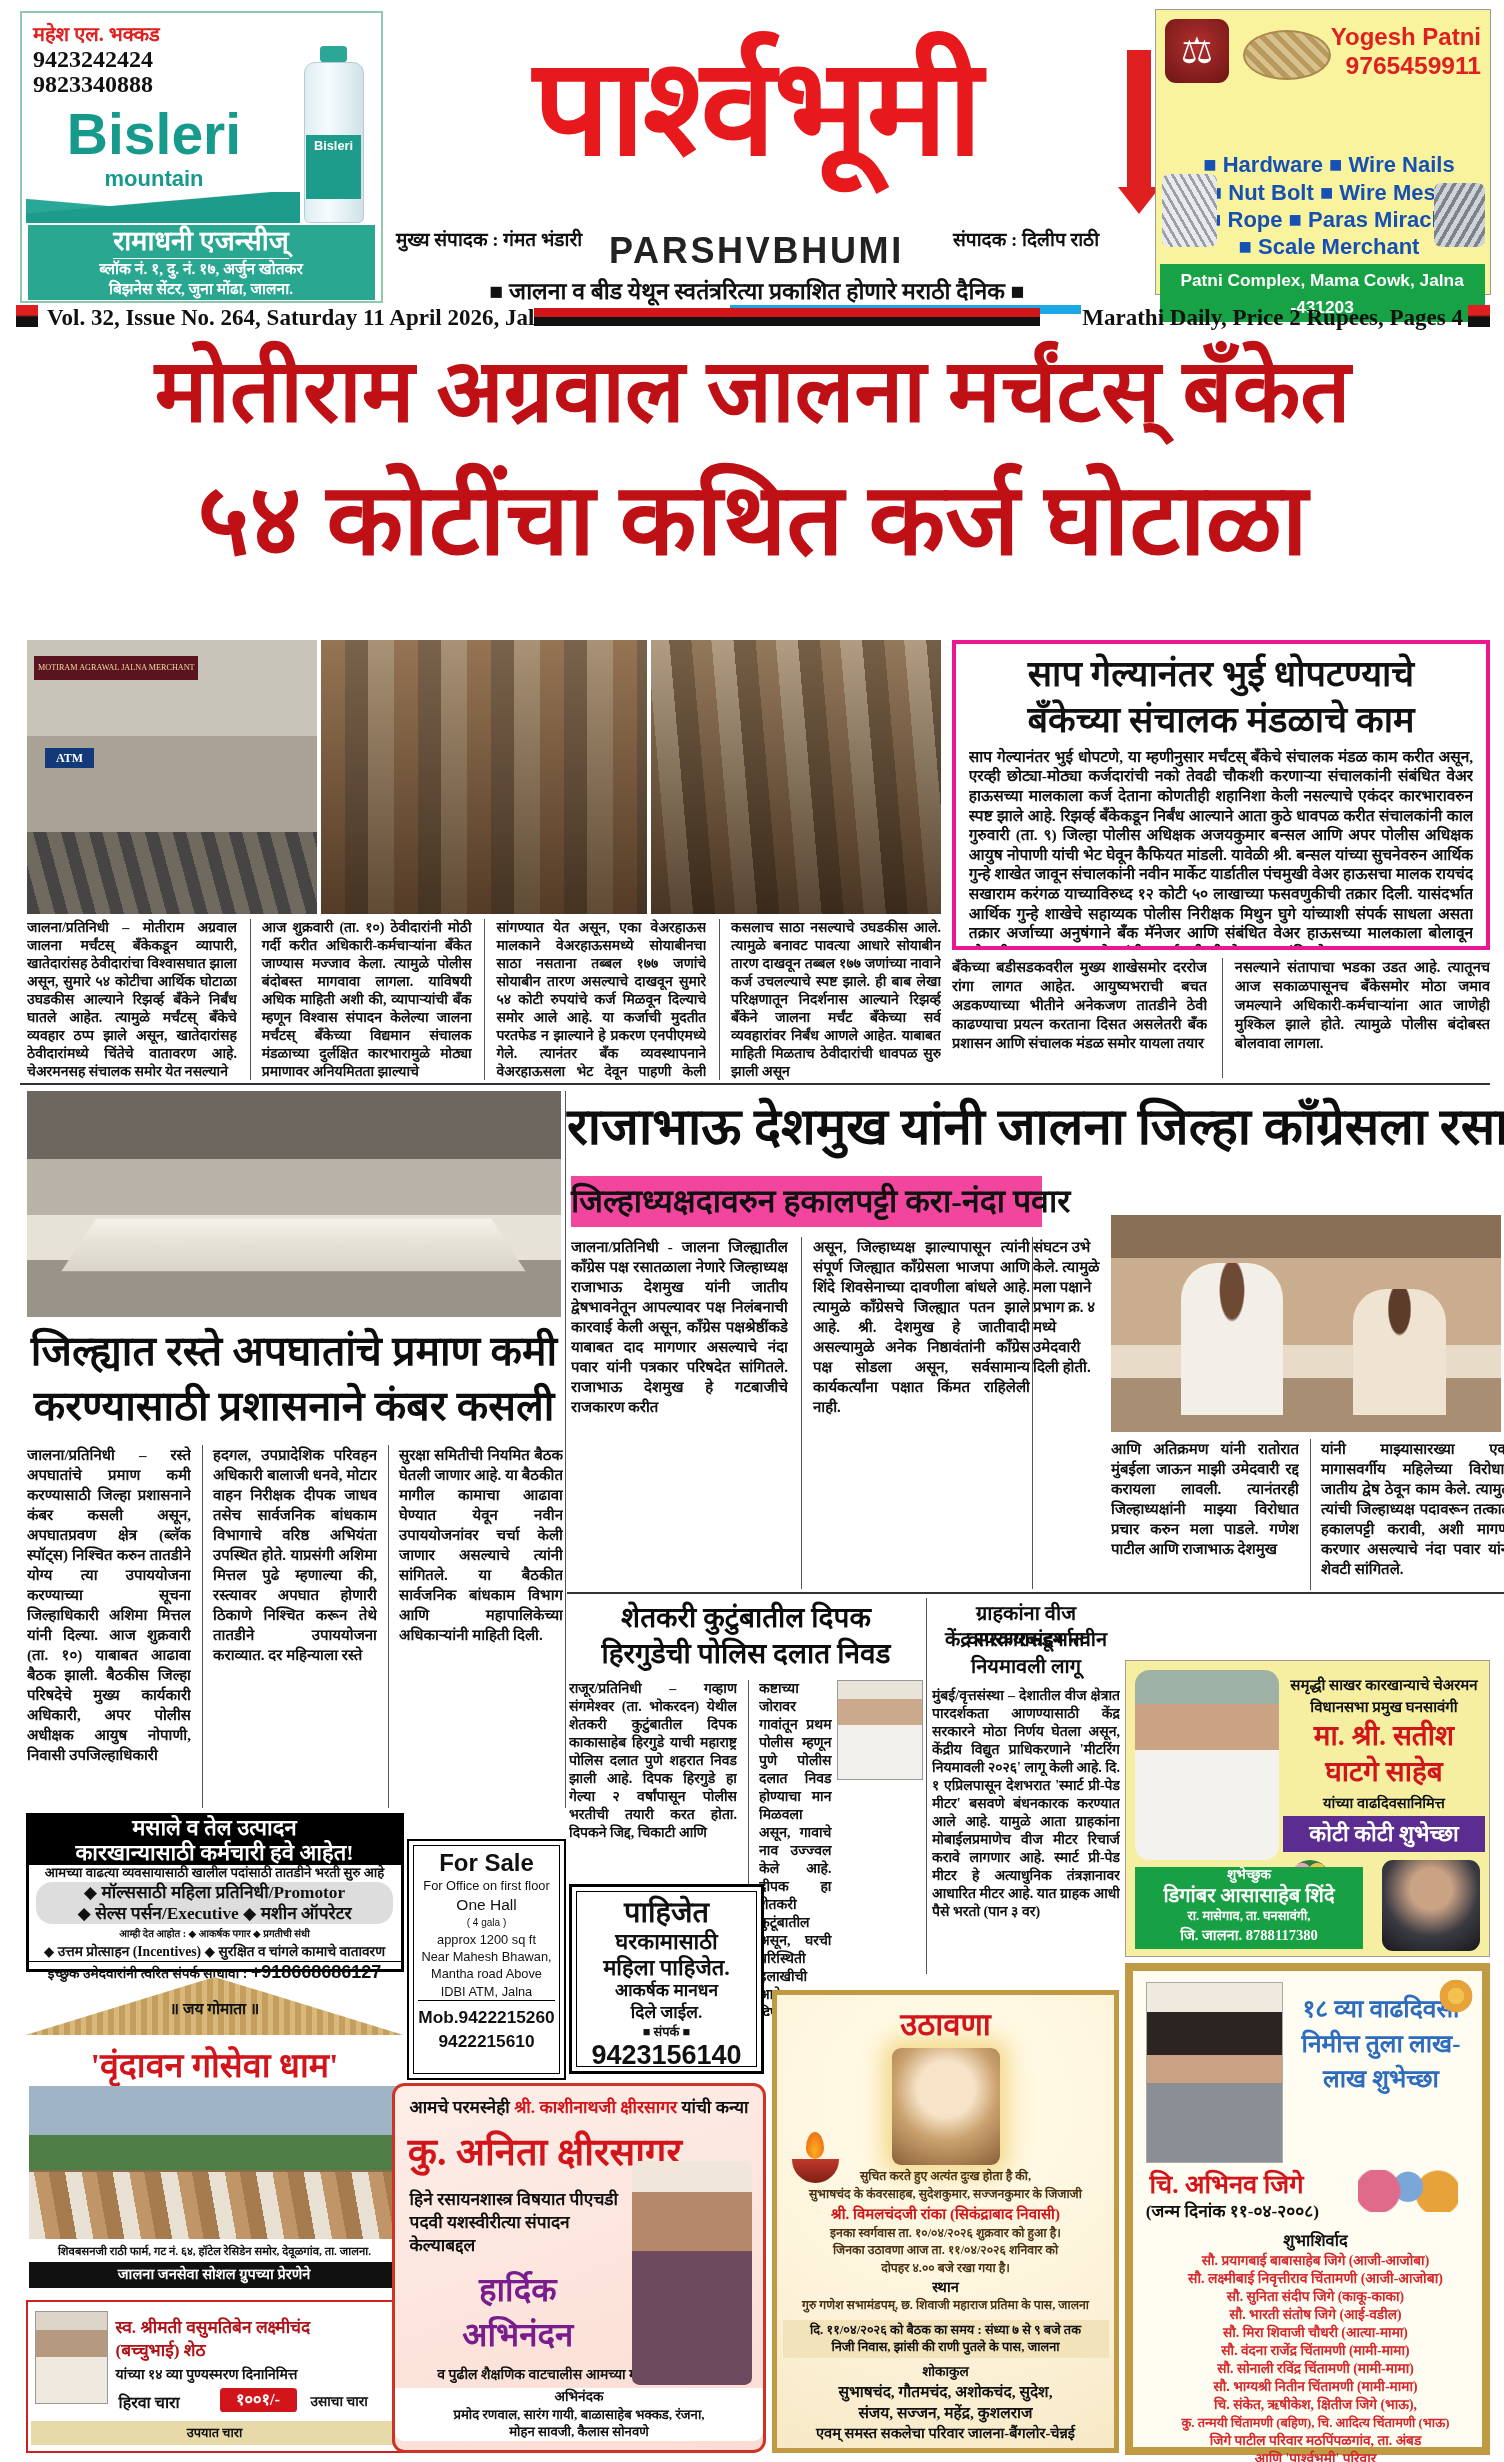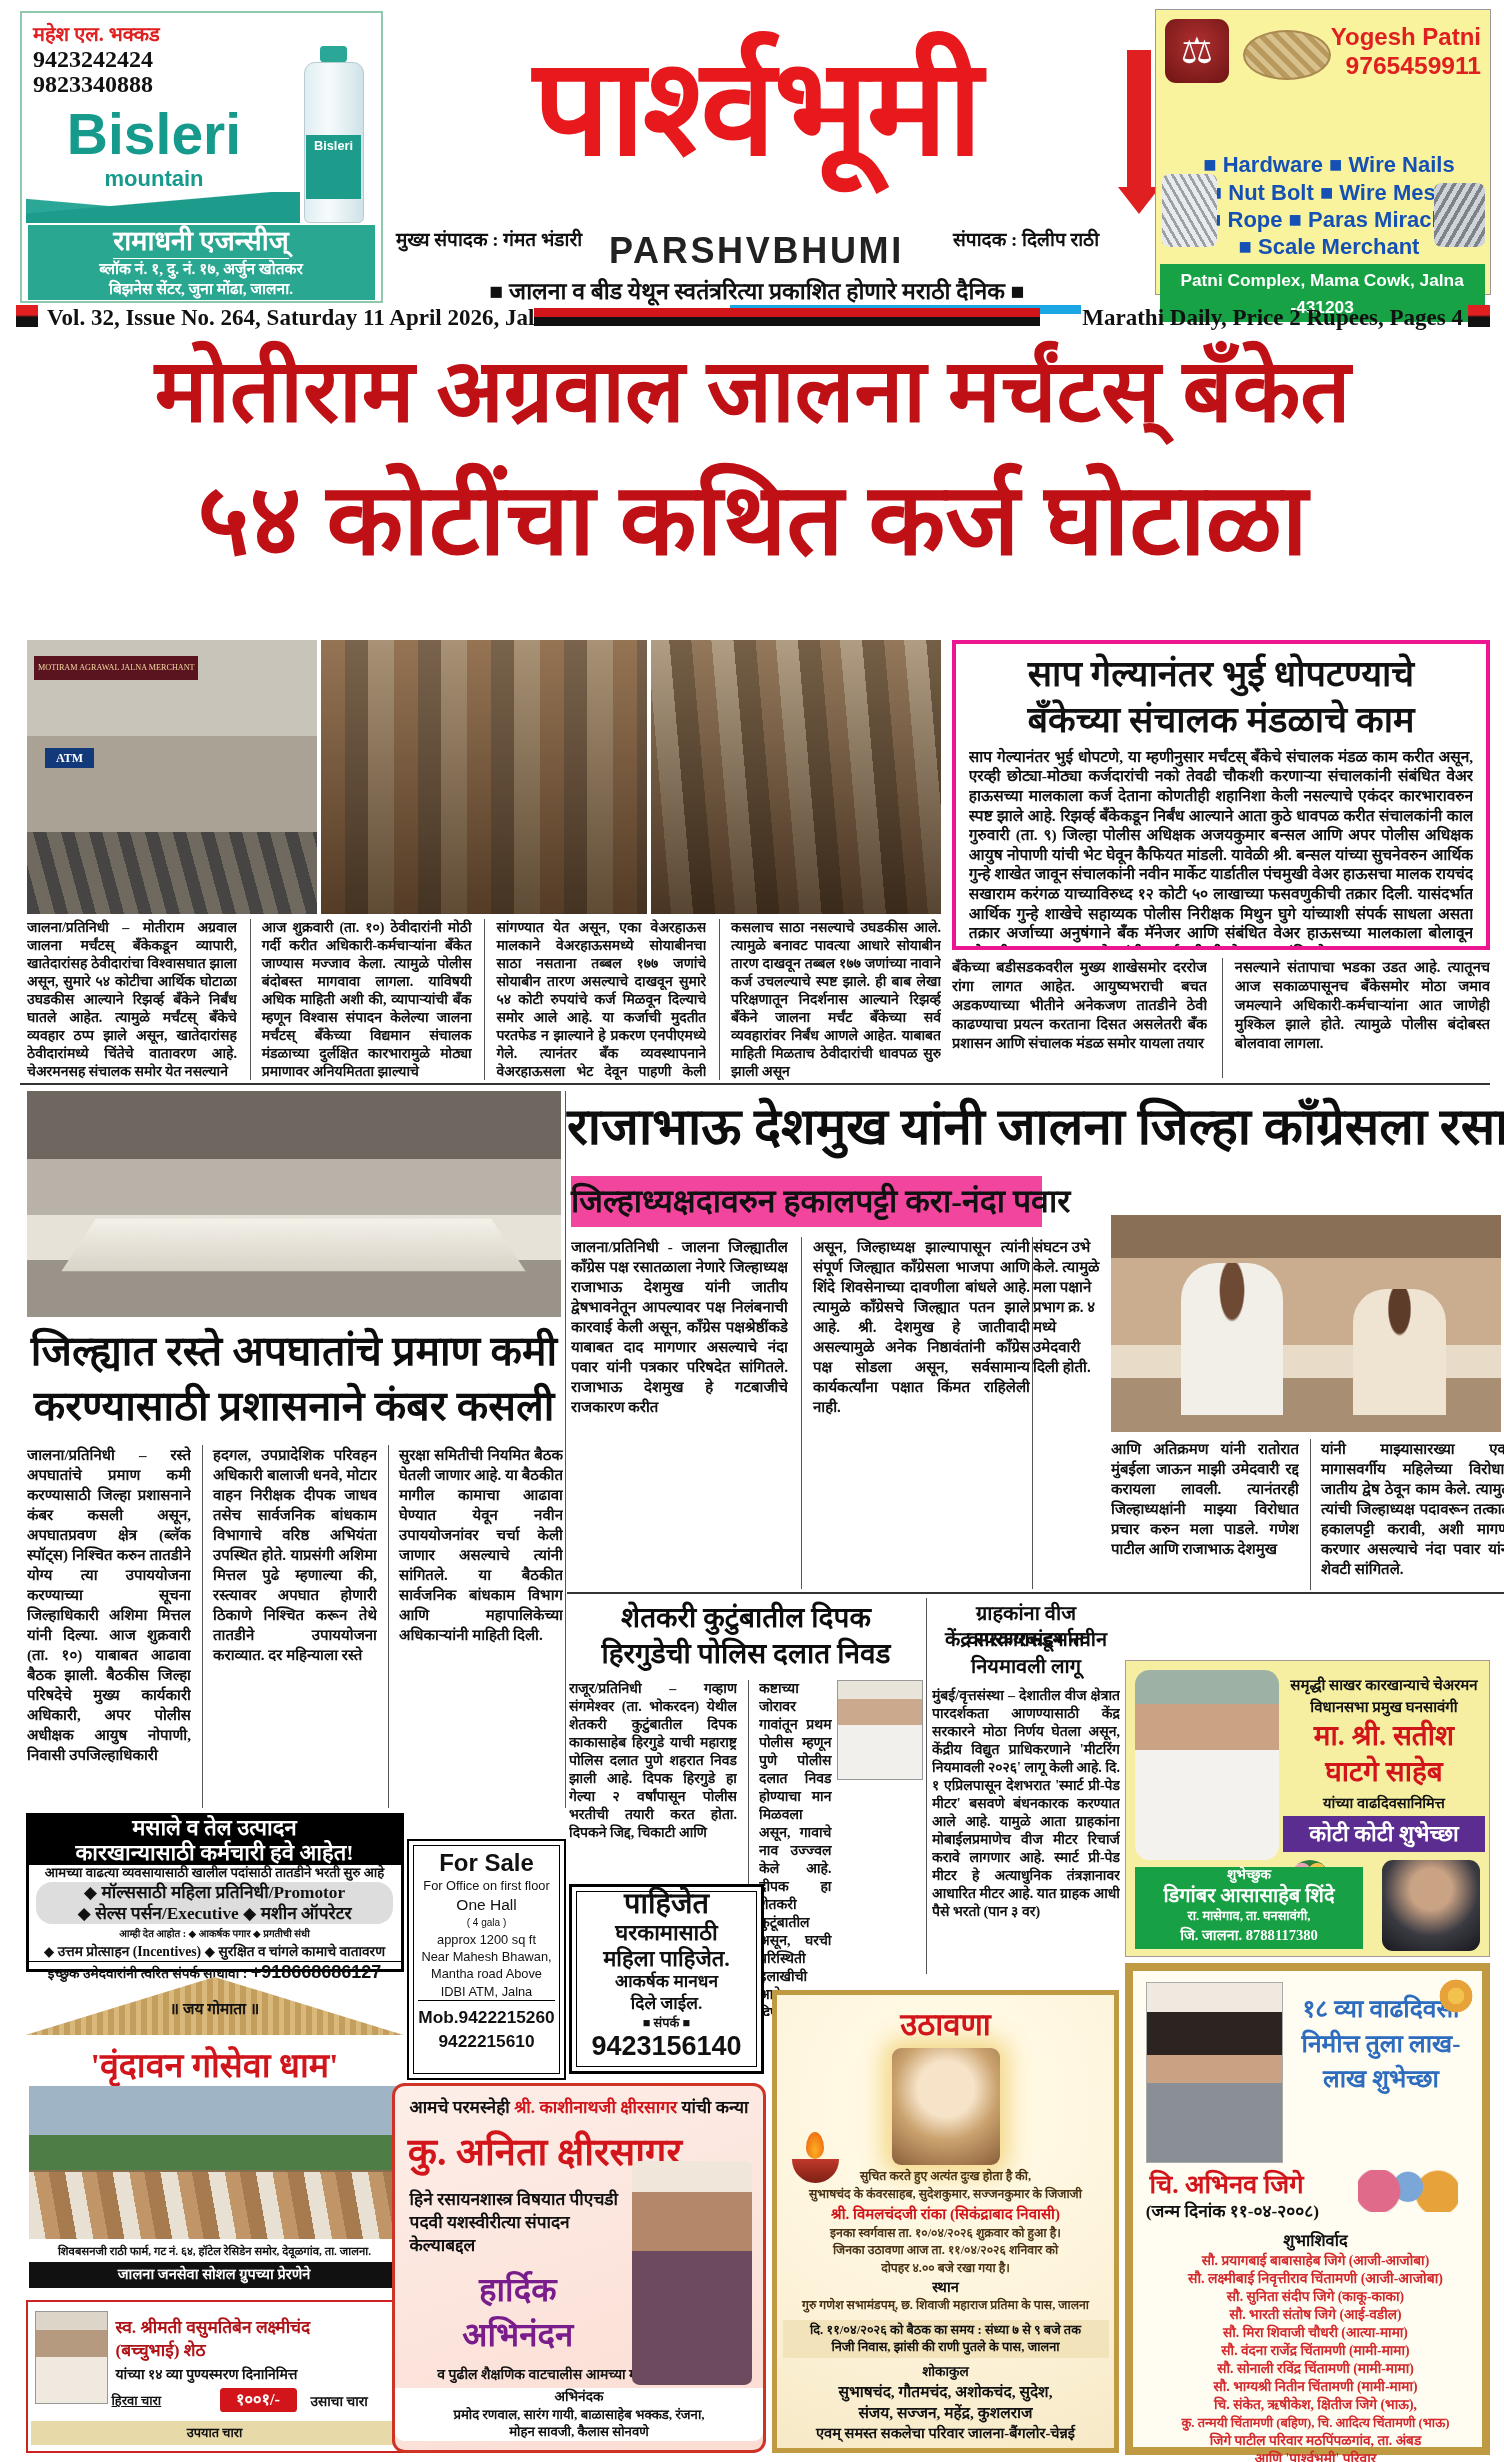--- a/index.html
+++ b/index.html
@@ -195,40 +195,40 @@
     </div>
     <div class="b c small-cap nw" style="left:0;top:266px;width:378px;">शिवबसनजी राठी फार्म, गट नं. ६४, हॉटेल रेसिडेन समोर, देवूळगांव, ता. जालना.</div>
     <div class="b c wh" style="left:3.6px;top:285px;width:370px;height:25.5px;background:#111;font-size:14.6px;font-weight:bold;line-height:25.5px;">जालना जनसेवा सोशल ग्रुपच्या प्रेरणेने</div>
   </div>
 
   <div class="b adborder" style="left:25.5px;top:2300px;width:378px;height:153px;border:2.7px solid #c22;background:#fff;">
     <div class="b photo" style="left:7.3px;top:9px;width:71px;height:91px;background:linear-gradient(180deg,#ddd6c8 0 20%,#b59a80 20% 50%,#efe9df 50% 100%);border:0.9px solid #999;"></div>
     <div class="b" style="left:88px;top:12.8px;width:283px;font-size:17.3px;font-weight:bold;color:#b01418;">स्व. श्रीमती वसुमतिबेन लक्ष्मीचंद</div>
     <div class="b" style="left:88px;top:36px;width:283px;font-size:17.3px;font-weight:bold;color:#b01418;">(बच्चुभाई) शेठ</div>
     <div class="b" style="left:88px;top:62px;width:283px;font-size:14px;font-weight:bold;">यांच्या १४ व्या पुण्यस्मरण दिनानिमित्त</div>
-    <div class="b" style="left:84px;top:89px;font-size:13px;font-weight:bold;text-decoration:underline;">हिरवा चारा</div>
+    <div class="b" style="left:91px;top:89px;font-size:16px;font-weight:bold;">हिरवा चारा</div>
     <div class="b c wh" style="left:192px;top:86px;width:77px;height:24px;background:#d2151a;font-size:16.4px;font-weight:bold;line-height:24px;border-radius:3.6px;">१००१/-</div>
     <div class="b" style="left:283px;top:89px;font-size:13.7px;font-weight:bold;">उसाचा चारा</div>
     <div class="b c" style="left:3.6px;top:119px;width:367px;height:24px;background:#e8d9a8;font-size:12.8px;font-weight:bold;line-height:24px;">उपयात चारा</div>
   </div>
 
   <div class="b adborder c sans" style="left:407px;top:1839px;width:159px;height:241px;border:2.7px solid #000;outline:1.8px solid #000;outline-offset:-7.3px;background:#fff;padding-top:7.3px;">
     <div style="font-size:24px;font-weight:bold;line-height:29px;">For Sale</div>
     <div style="font-size:12.8px;line-height:17.3px;">For Office on first floor</div>
     <div style="font-size:15.5px;line-height:19px;">One Hall</div>
     <div style="font-size:10px;line-height:17.3px;">( 4 gala )</div>
     <div style="font-size:12.8px;line-height:17.3px;">approx 1200 sq ft</div>
     <div style="font-size:12.8px;line-height:17.3px;">Near Mahesh Bhawan,</div>
     <div style="font-size:12.8px;line-height:17.3px;">Mantha road Above</div>
     <div style="font-size:12.8px;line-height:17.3px;border-bottom:1.8px solid #000;margin:0 9px 3.6px;">IDBI ATM, Jalna</div>
     <div style="font-size:17.3px;font-weight:bold;line-height:24px;">Mob.9422215260</div>
     <div style="font-size:17.3px;font-weight:bold;line-height:24px;">9422215610</div>
   </div>
 
-  <div class="b adborder c" style="left:569px;top:1884px;width:195px;height:190px;border:3.6px solid #000;outline:1.8px solid #000;outline-offset:-8.2px;background:#fff;">
+  <div class="b adborder c" style="left:569px;top:1884px;width:195px;height:190px;border:3.6px solid #000;outline:1.8px solid #000;outline-offset:-8.2px;background:#fff;padding-top:9px;">
     <div style="font-size:29px;font-weight:bold;line-height:33px;">पाहिजेत</div>
     <div style="font-size:22px;font-weight:bold;line-height:25.5px;">घरकामासाठी</div>
     <div style="font-size:22px;font-weight:bold;line-height:25.5px;">महिला पाहिजेत.</div>
     <div style="font-size:17.3px;font-weight:bold;line-height:22px;">आकर्षक मानधन</div>
     <div style="font-size:17.3px;font-weight:bold;line-height:22px;">दिले जाईल.</div>
     <div style="font-size:12.8px;font-weight:bold;line-height:16.4px;">■ संपर्क ■</div>
     <div class="sans" style="font-size:27px;font-weight:bold;line-height:31px;">9423156140</div>
   </div>
 
   <div class="b adborder" style="left:392px;top:2083px;width:374px;height:370px;border:3.6px solid #cf3326;border-radius:12.8px;background:linear-gradient(160deg,#fdeee8,#fbdcd2);">

